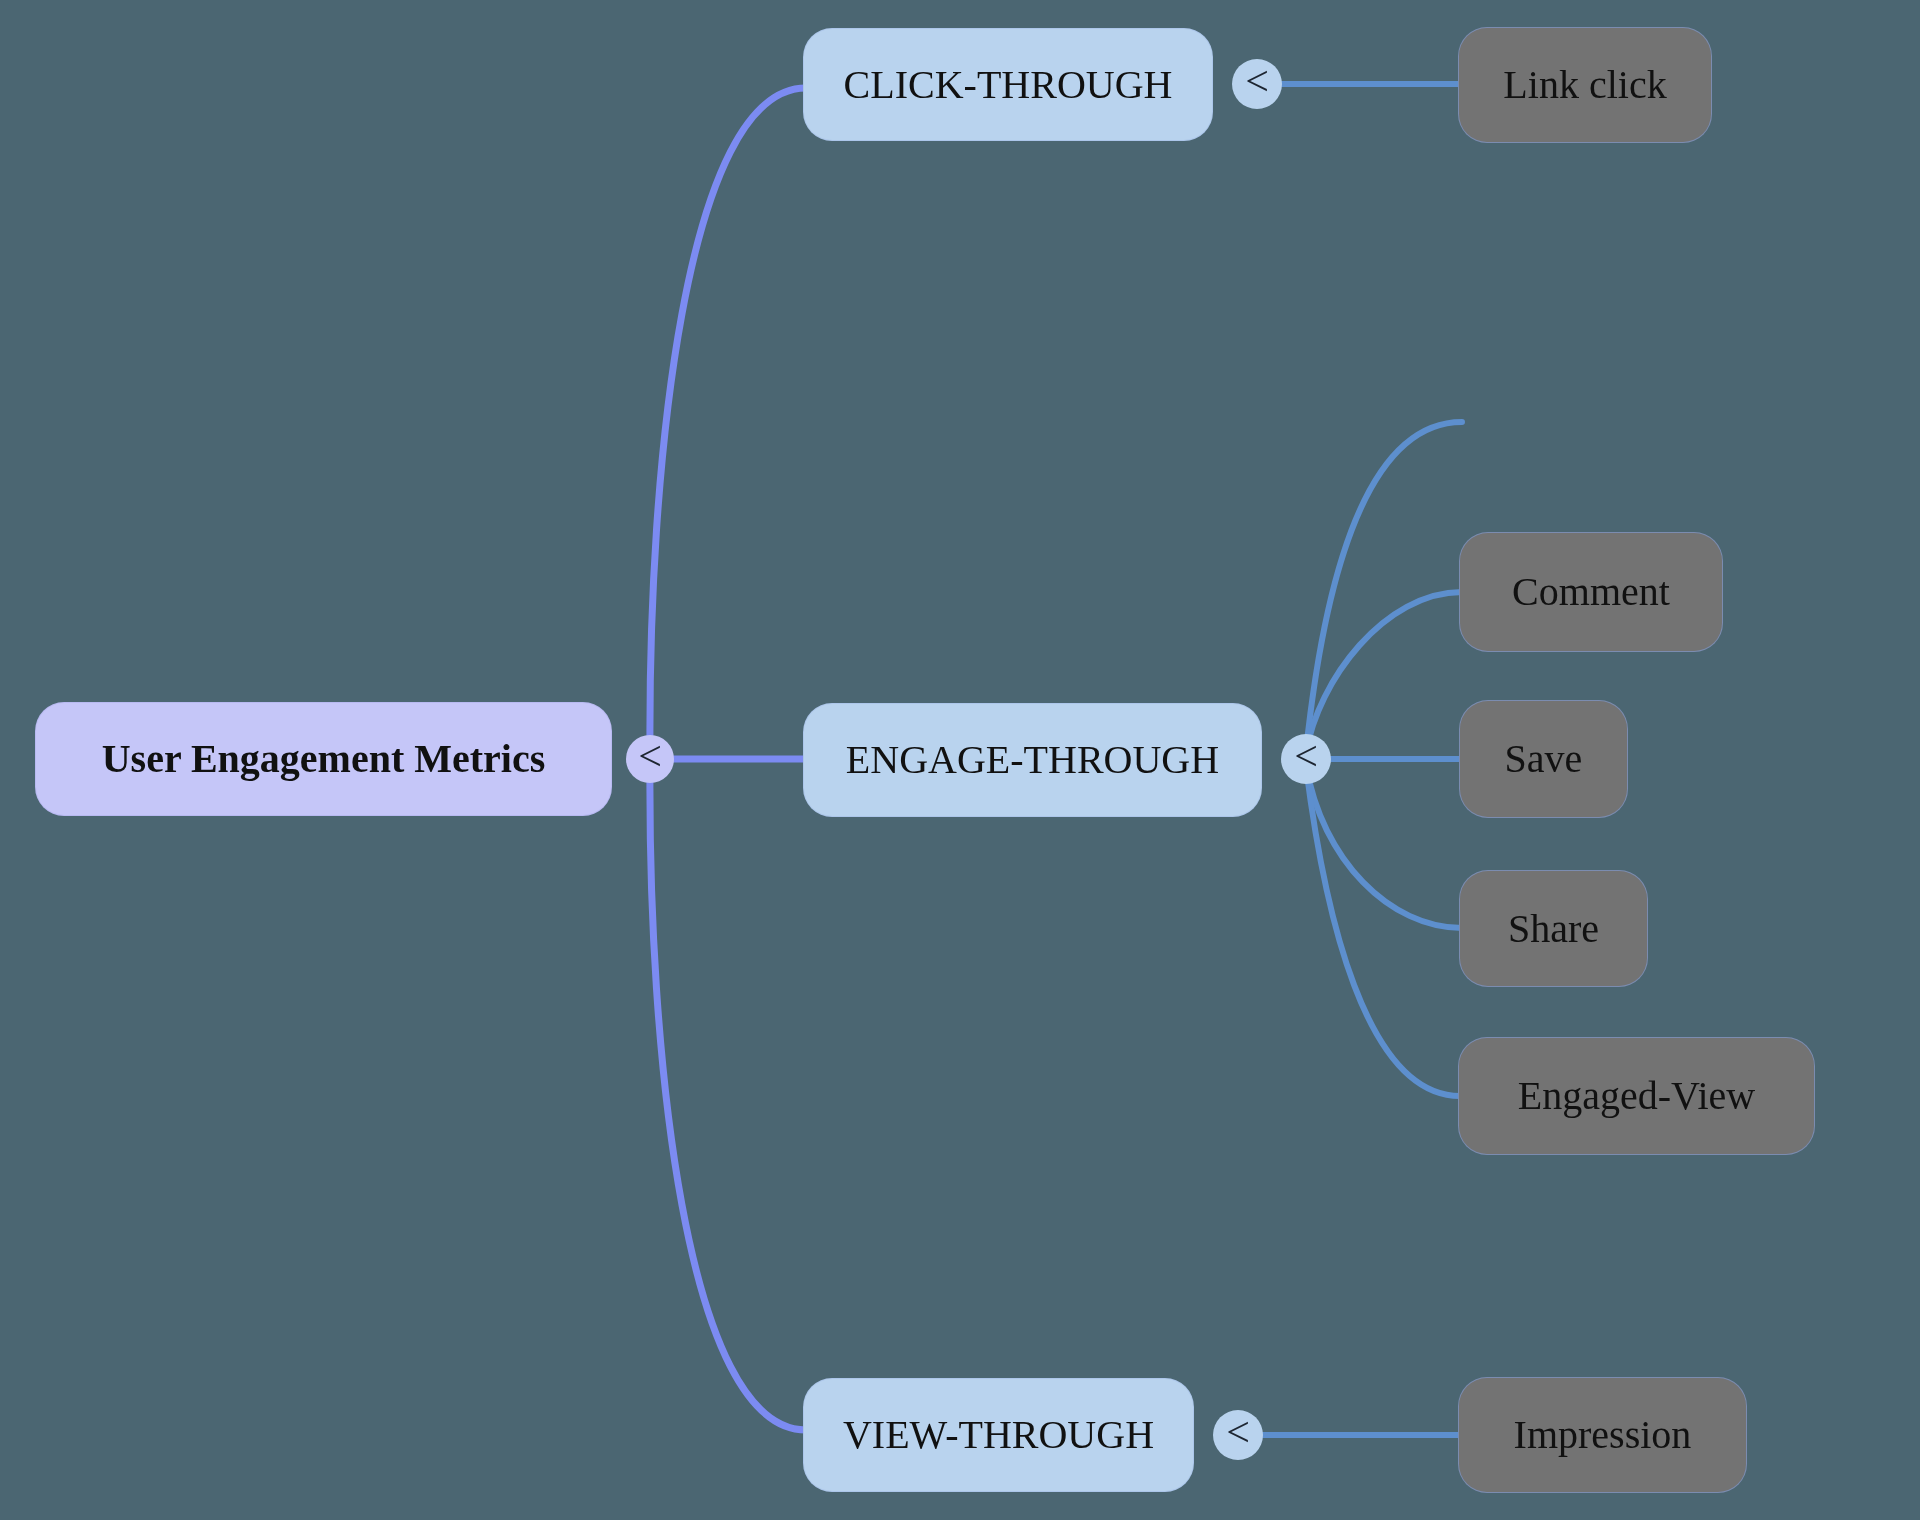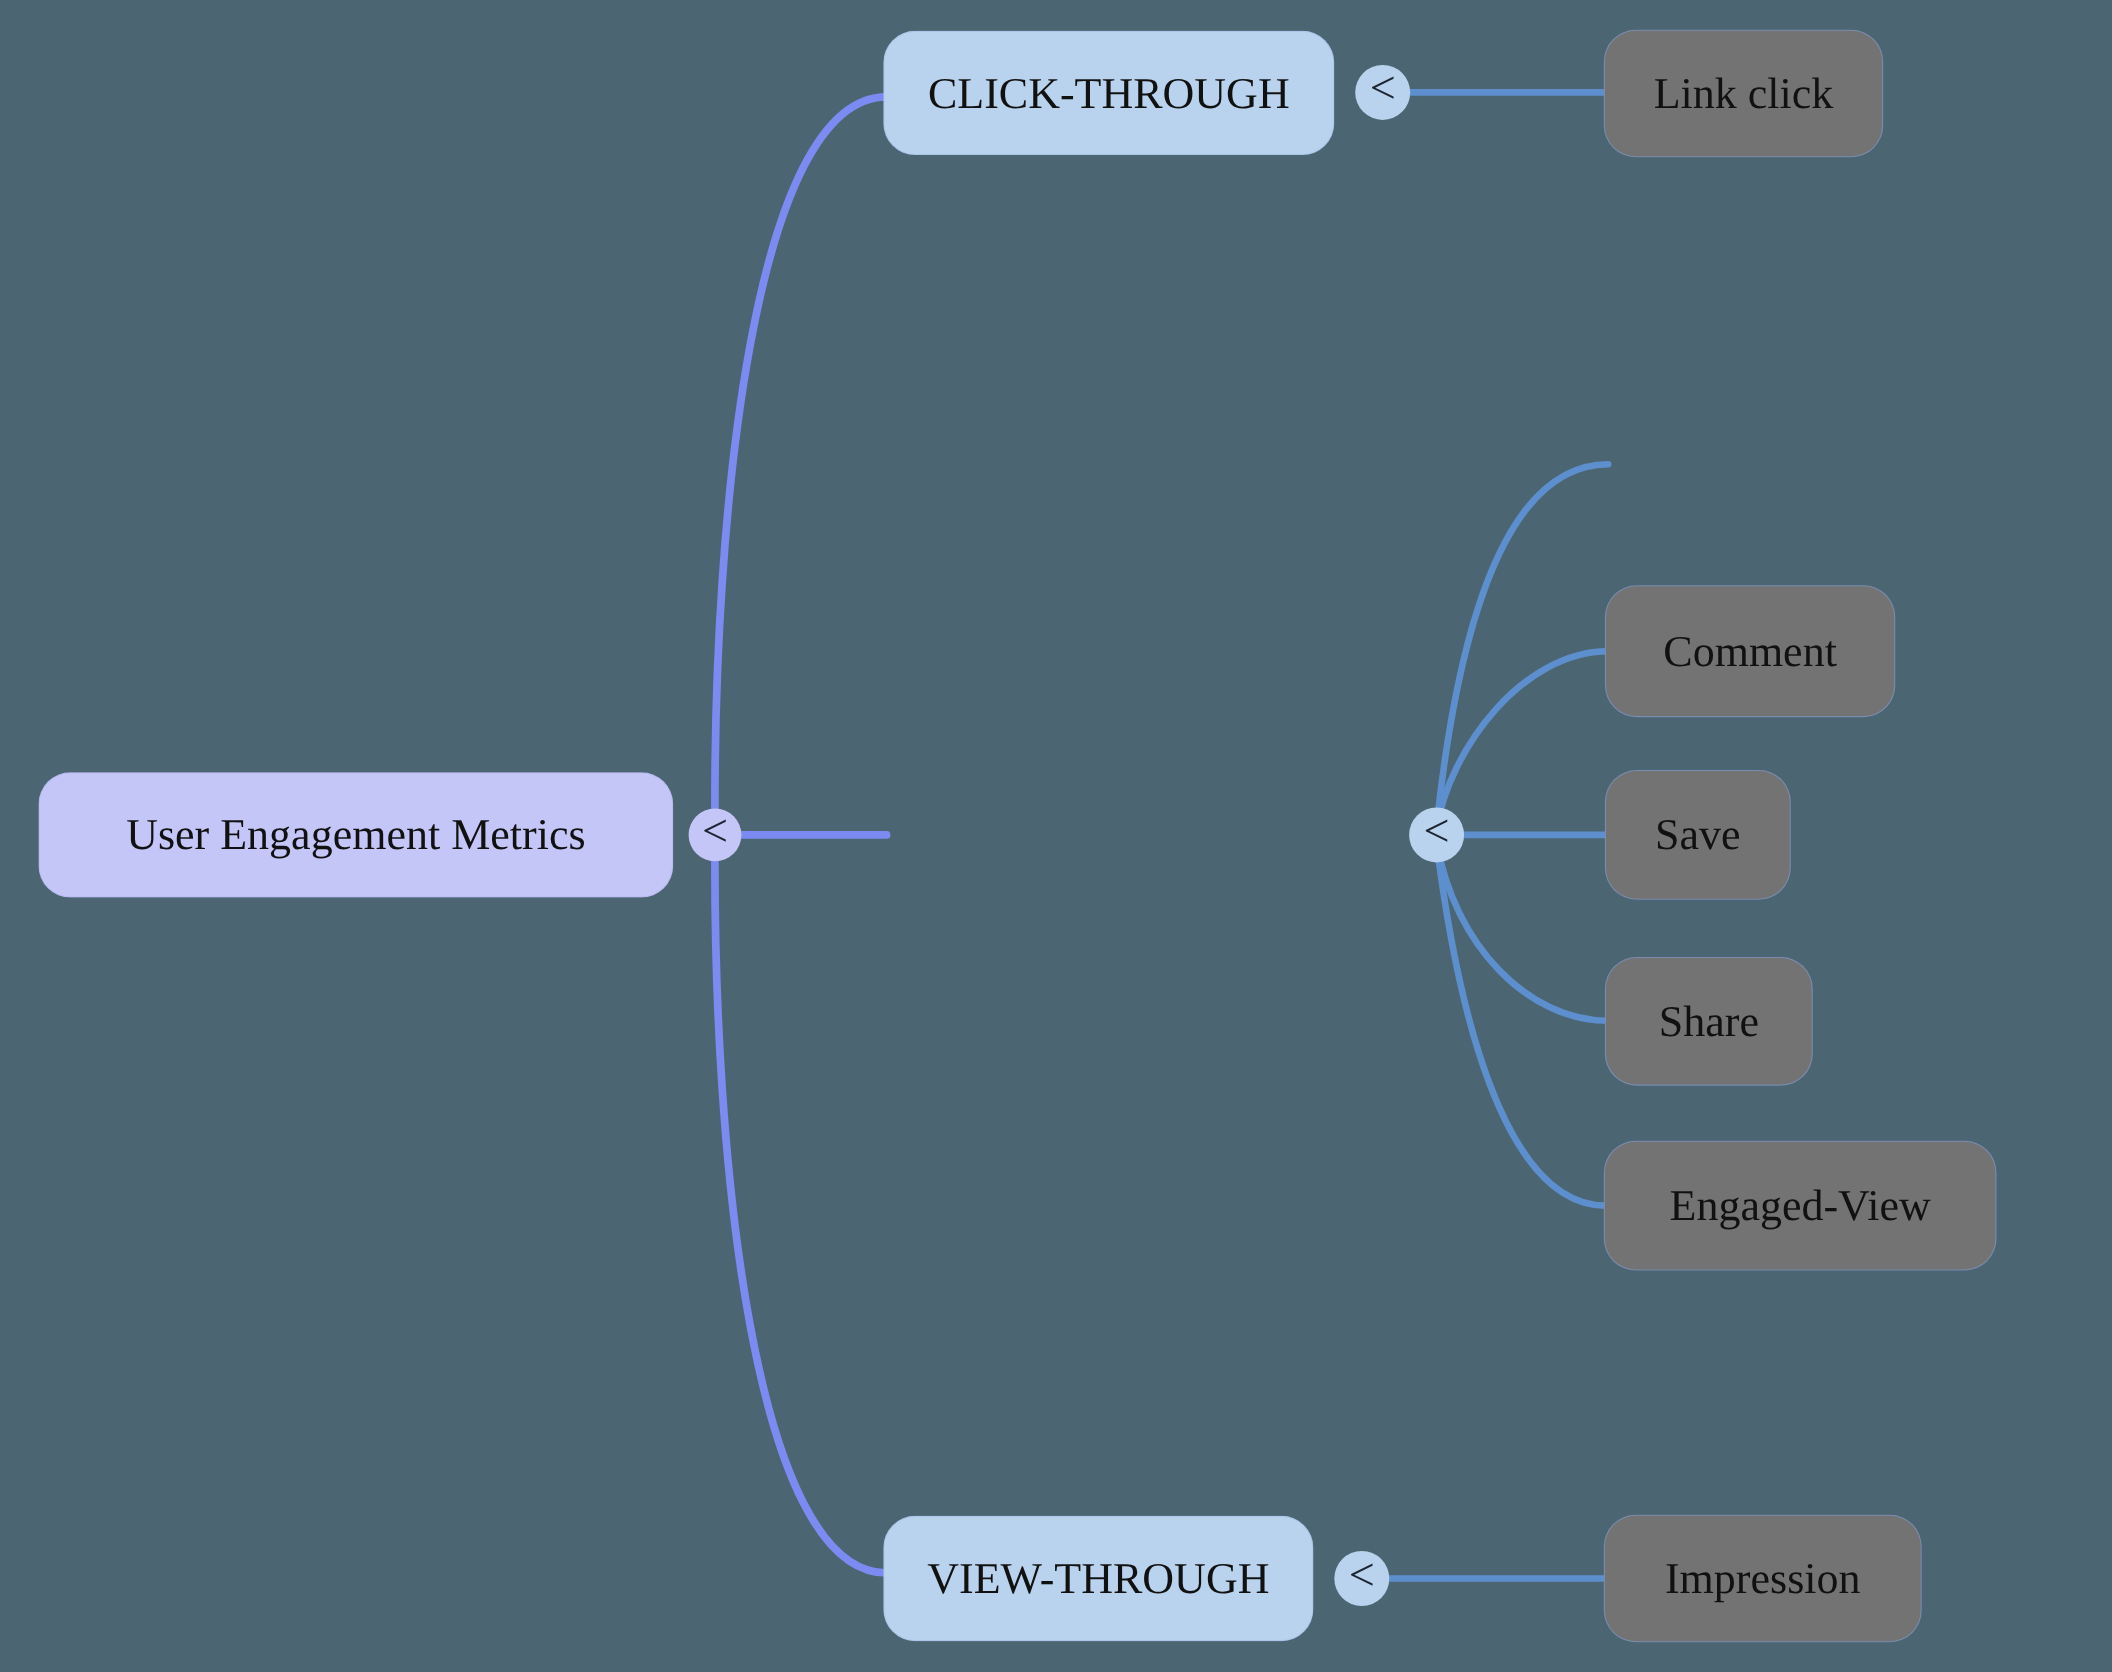--- a/index.html
+++ b/index.html
@@ -31,20 +31,21 @@
     border-radius: 29px;
     color: #111111;
     font-size: 40px;
     line-height: 1.1;
     white-space: nowrap;
     box-sizing: border-box;
   }
   .node.root {
     background: #c5c6f8;
     border: 1px solid rgba(160,160,230,0.35);
+    font-weight: bold;
   }
   .node.branch {
     background: #b9d3ee;
     border: 1px solid rgba(150,175,225,0.35);
   }
   .node.leaf {
     background: #737373;
     border: 1.5px solid rgba(130,160,225,0.55);
   }
   .collapse-btn {
@@ -89,20 +90,23 @@
   </svg>
 
   <div class="node root" style="left:35px; top:702px; width:577px; height:114px;">
     <span>User Engagement Metrics</span>
   </div>
 
   <div class="node branch" style="left:803px; top:28px; width:410px; height:113px;">
     <span>CLICK-THROUGH</span>
   </div>
 
+  <div class="node branch" style="left:803px; top:703px; width:459px; height:114px;">
+    <span>ENGAGE-THROUGH</span>
+  </div>
 
   <div class="node branch" style="left:803px; top:1378px; width:391px; height:114px;">
     <span>VIEW-THROUGH</span>
   </div>
 
   <div class="node leaf" style="left:1458px; top:27px; width:254px; height:116px;">
     <span>Link click</span>
   </div>
 
 

